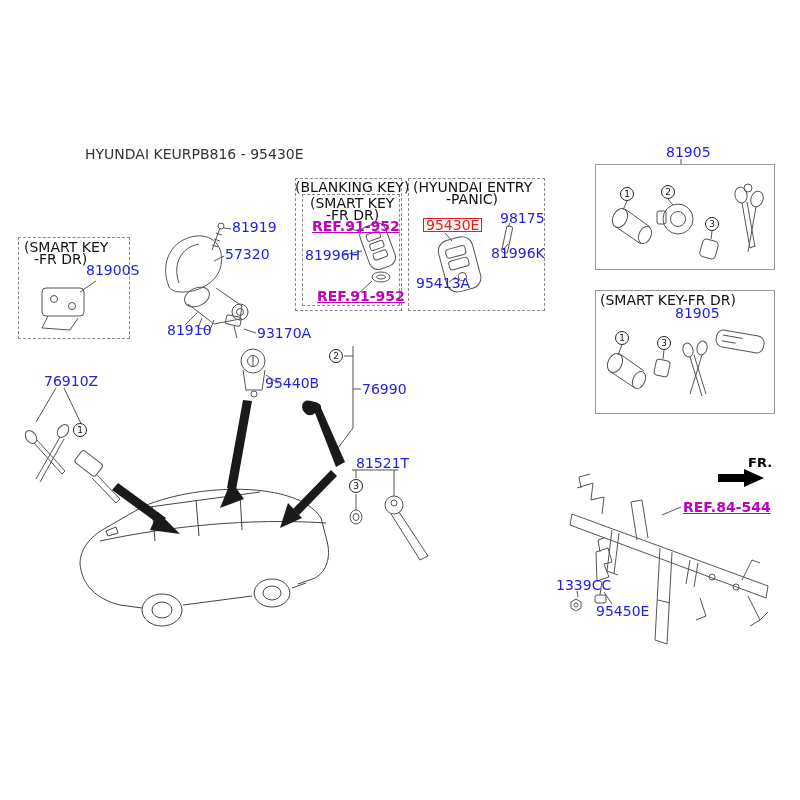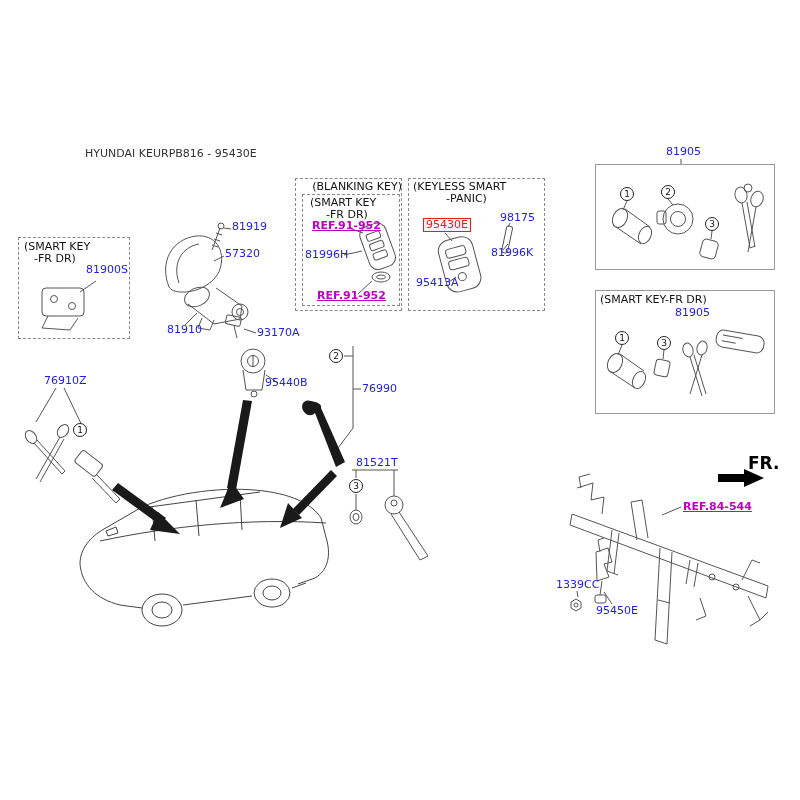--- a/index.html
+++ b/index.html
@@ -2,34 +2,34 @@
 <html><head>
 <meta charset="utf-8">
 <style>
   * { margin:0; padding:0; box-sizing:border-box; }
   html,body { background:#ffffff; }
   .canvas {
     position:relative; width:800px; height:800px; background:#fff;
     font-family:"DejaVu Sans", sans-serif; overflow:hidden;
   }
   .art { position:absolute; left:0; top:0; }
-  .lbl { position:absolute; font-size:11px; white-space:nowrap; line-height:12px; }
+  .lbl { position:absolute; font-size:14px; white-space:nowrap; line-height:12px; }
   .part { color:#2222dd; cursor:pointer; }
   .ref  { color:#c000c0; text-decoration:underline; cursor:pointer;font-weight:bold; }
   .boxtitle { color:#111; }
   .title-lbl { color:#333; }
   .hl { color:#e02020; border:1px solid #e02020; background:#fff2f2; padding:0 2px; }
   .dashed { position:absolute; border:1px dashed #8a8a8a; }
   .solid  { position:absolute; border:1px solid #9a9a9a; }
   .co {
     position:absolute; width:14px; height:14px; border:1px solid #222;
     border-radius:50%; font-size:9px; line-height:12px; text-align:center;
     color:#111; background:#fff;
   }
-  .fr { font-weight:bold; font-size:17px; color:#000; }
+  .fr { font-weight:bold; font-size:13px; color:#000; }
 </style>
 </head>
 <body>
 
 <div class="canvas">
 
   <svg class="art" width="800" height="800" viewBox="0 0 800 800">
 
     <g stroke="#555" fill="none">
       <rect x="42" y="288" width="42" height="28" rx="4"></rect>
@@ -259,21 +259,21 @@
   <div class="dashed" style="left:295px;top:178px;width:107px;height:133px"></div>
   <div class="lbl boxtitle" style="left:295px;top:181px;width:107px;text-align:right">(BLANKING KEY)</div>
   <div class="dashed" style="left:302px;top:194px;width:98px;height:112px"></div>
   <div class="lbl boxtitle" style="left:310px;top:197px">(SMART KEY</div>
   <div class="lbl boxtitle" style="left:326px;top:209px">-FR DR)</div>
   <div class="lbl ref" style="left:312px;top:220px">REF.91-952</div>
   <div class="lbl part" style="left:305px;top:249px">81996H</div>
   <div class="lbl ref" style="left:317px;top:290px">REF.91-952</div>
 
   <div class="dashed" style="left:408px;top:178px;width:137px;height:133px"></div>
-  <div class="lbl boxtitle" style="left:413px;top:181px">(KEYLESS SMART</div>
+  <div class="lbl boxtitle" style="left:413px;top:181px">(HYUNDAI ENTRY</div>
   <div class="lbl boxtitle" style="left:446px;top:193px">-PANIC)</div>
   <div class="lbl hl" style="left:423px;top:218px">95430E</div>
   <div class="lbl part" style="left:500px;top:212px">98175</div>
   <div class="lbl part" style="left:491px;top:247px">81996K</div>
   <div class="lbl part" style="left:416px;top:277px">95413A</div>
 
   <div class="lbl part" style="left:666px;top:146px">81905</div>
   <div class="solid" style="left:595px;top:164px;width:180px;height:106px"></div>
   <div class="co" style="left:620px;top:187px">1</div>
   <div class="co" style="left:661px;top:185px">2</div>

